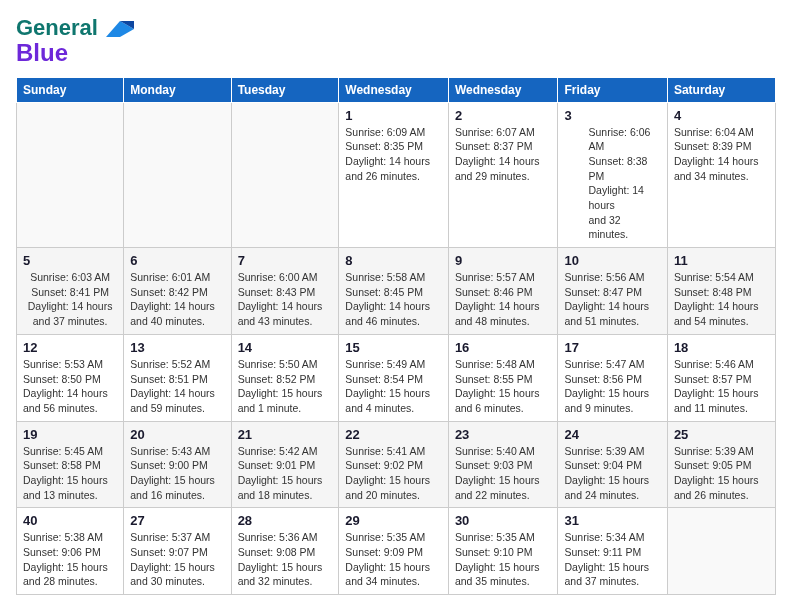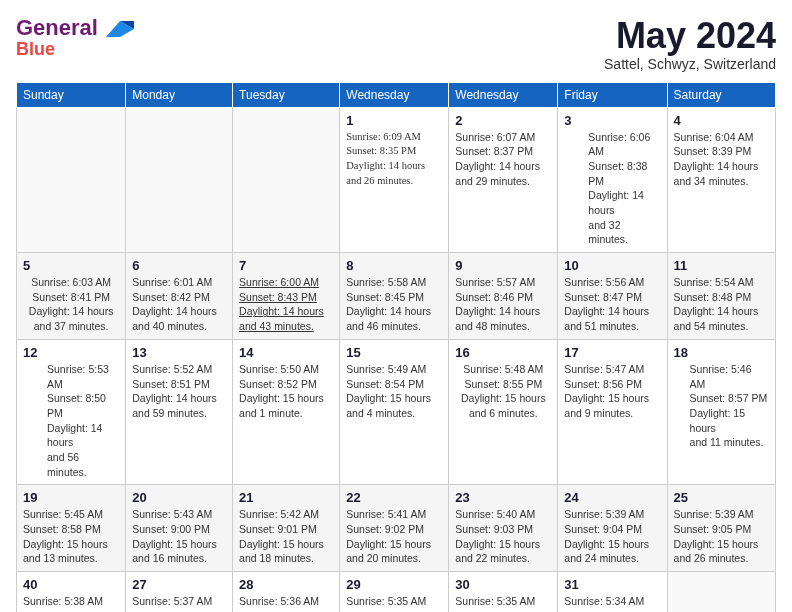--- a/index.html
+++ b/index.html
@@ -44,21 +44,21 @@
       width: 100%;
       border-collapse: collapse;
       font-size: 11px;
     }
     .calendar th {
       background-color: #1565c0;
       color: #fff;
       text-align: left;
       padding: 5px 6px;
       font-size: 12px;
-      font-weight: normal;
+      font-weight: bold;
       border: 1px solid #fff;
     }
     .calendar td {
       border: 1px solid #ccc;
       vertical-align: top;
       padding: 5px 6px;
       width: 113px;
       min-height: 80px;
       background: #fff;
     }
@@ -79,34 +79,30 @@
     }
     .empty { background: #f9f9f9 !important; }
   </style>
 </head>
 <body>
 
 <div class="header">
   <div class="logo">
     <div style="display:flex; align-items:center;">
       <span class="logo-text">
-        <span style="color:#701a75;">General</span>
+        <span style="color:#0f766e;">General</span>
         <svg style="display:inline-block;vertical-align:middle;margin-left:2px;" width="28" height="16" viewBox="0 0 28 16">
           <polygon points="0,16 14,0 28,8 14,16" fill="#1e88e5"></polygon>
           <polygon points="14,0 28,0 28,8" fill="#0d47a1"></polygon>
         </svg>
       </span>
     </div>
     <div style="margin-left:0;">
-      <span class="logo-text" style="color:#ef4444;font-size:18px;">Blue</span>
+      <span class="logo-text" style="color:#6d28d9;font-size:24px;">Blue</span>
     </div>
-  </div>
-  <div class="title-block">
-    <div class="month-title">May 2024</div>
-    <div class="location">Sattel, Schwyz, Switzerland</div>
   </div>
 </div>
 
 <table class="calendar">
   <thead>
     <tr>
     <th>Sunday</th>
         <th>Monday</th>
         <th>Tuesday</th>
         <th>Wednesday</th>
@@ -115,21 +111,21 @@
         <th>Saturday</th>
       </tr>
   </thead>
   <tbody id="calendar-body">
   <tr>
         <td class="empty"></td>
         <td class="empty"></td>
         <td class="empty"></td>
         <td>
           <span class="day-num">1</span>
-          <div class="day-info" style="white-space: pre-line; font-family: Liberation Serif, serif;">Sunrise: 6:09 AM
+          <div class="day-info" style="white-space: pre-line;">Sunrise: 6:09 AM
 Sunset: 8:35 PM
 Daylight: 14 hours
 and 26 minutes.</div>
         </td>
         <td>
           <span class="day-num">2</span>
           <div class="day-info" style="white-space: pre-line;">Sunrise: 6:07 AM
 Sunset: 8:37 PM
 Daylight: 14 hours
 and 29 minutes.</div>
@@ -159,21 +155,21 @@
         </td>
         <td>
           <span class="day-num">6</span>
           <div class="day-info" style="white-space: pre-line;">Sunrise: 6:01 AM
 Sunset: 8:42 PM
 Daylight: 14 hours
 and 40 minutes.</div>
         </td>
         <td>
           <span class="day-num">7</span>
-          <div class="day-info" style="white-space: pre-line; text-decoration: underline;">Sunrise: 6:00 AM
+          <div class="day-info" style="white-space: pre-line;">Sunrise: 6:00 AM
 Sunset: 8:43 PM
 Daylight: 14 hours
 and 43 minutes.</div>
         </td>
         <td>
           <span class="day-num">8</span>
           <div class="day-info" style="white-space: pre-line;">Sunrise: 5:58 AM
 Sunset: 8:45 PM
 Daylight: 14 hours
 and 46 minutes.</div>
@@ -196,21 +192,21 @@
           <span class="day-num">11</span>
           <div class="day-info" style="white-space: pre-line;">Sunrise: 5:54 AM
 Sunset: 8:48 PM
 Daylight: 14 hours
 and 54 minutes.</div>
         </td>
       </tr>
       <tr>
         <td>
           <span class="day-num">12</span>
-          <div class="day-info" style="white-space: pre-line; margin-left: 24px;">Sunrise: 5:53 AM
+          <div class="day-info" style="white-space: pre-line;">Sunrise: 5:53 AM
 Sunset: 8:50 PM
 Daylight: 14 hours
 and 56 minutes.</div>
         </td>
         <td>
           <span class="day-num">13</span>
           <div class="day-info" style="white-space: pre-line;">Sunrise: 5:52 AM
 Sunset: 8:51 PM
 Daylight: 14 hours
 and 59 minutes.</div>
@@ -224,35 +220,35 @@
         </td>
         <td>
           <span class="day-num">15</span>
           <div class="day-info" style="white-space: pre-line;">Sunrise: 5:49 AM
 Sunset: 8:54 PM
 Daylight: 15 hours
 and 4 minutes.</div>
         </td>
         <td>
           <span class="day-num">16</span>
-          <div class="day-info" style="white-space: pre-line; text-align: center;">Sunrise: 5:48 AM
+          <div class="day-info" style="white-space: pre-line;">Sunrise: 5:48 AM
 Sunset: 8:55 PM
 Daylight: 15 hours
 and 6 minutes.</div>
         </td>
         <td>
           <span class="day-num">17</span>
           <div class="day-info" style="white-space: pre-line;">Sunrise: 5:47 AM
 Sunset: 8:56 PM
 Daylight: 15 hours
 and 9 minutes.</div>
         </td>
         <td>
           <span class="day-num">18</span>
-          <div class="day-info" style="white-space: pre-line; margin-left: 16px;">Sunrise: 5:46 AM
+          <div class="day-info" style="white-space: pre-line;">Sunrise: 5:46 AM
 Sunset: 8:57 PM
 Daylight: 15 hours
 and 11 minutes.</div>
         </td>
       </tr>
       <tr>
         <td>
           <span class="day-num">19</span>
           <div class="day-info" style="white-space: pre-line;">Sunrise: 5:45 AM
 Sunset: 8:58 PM

